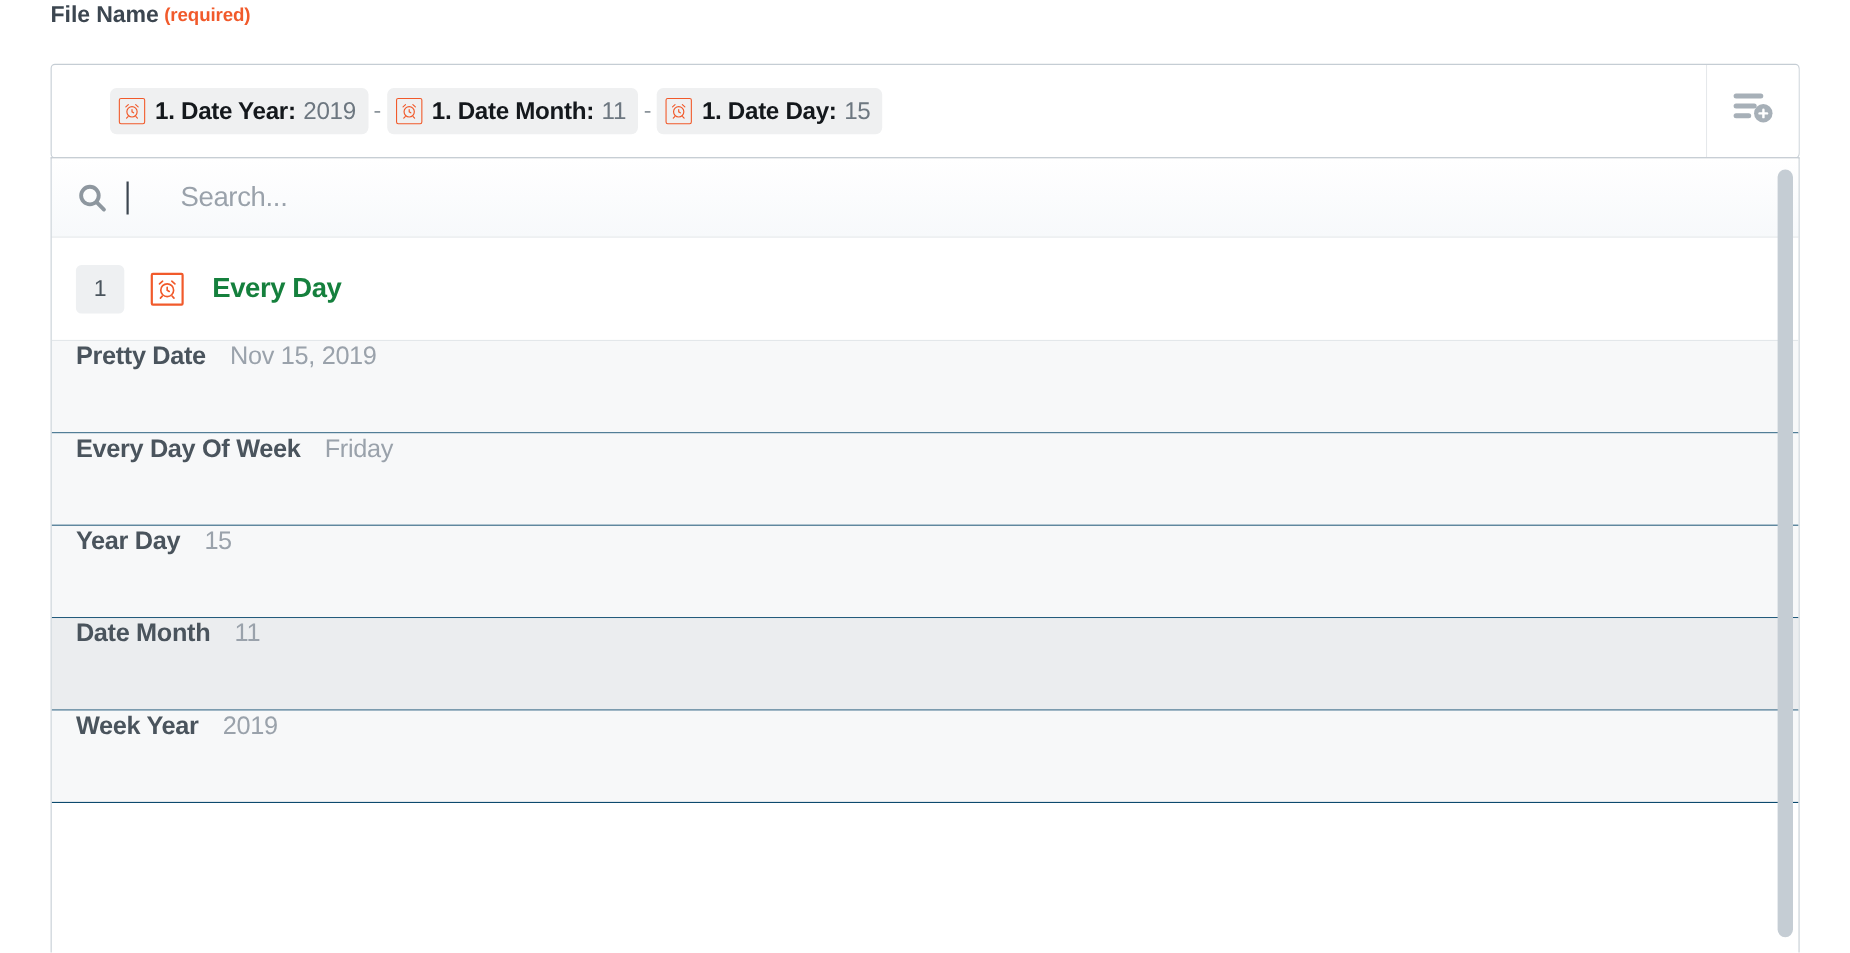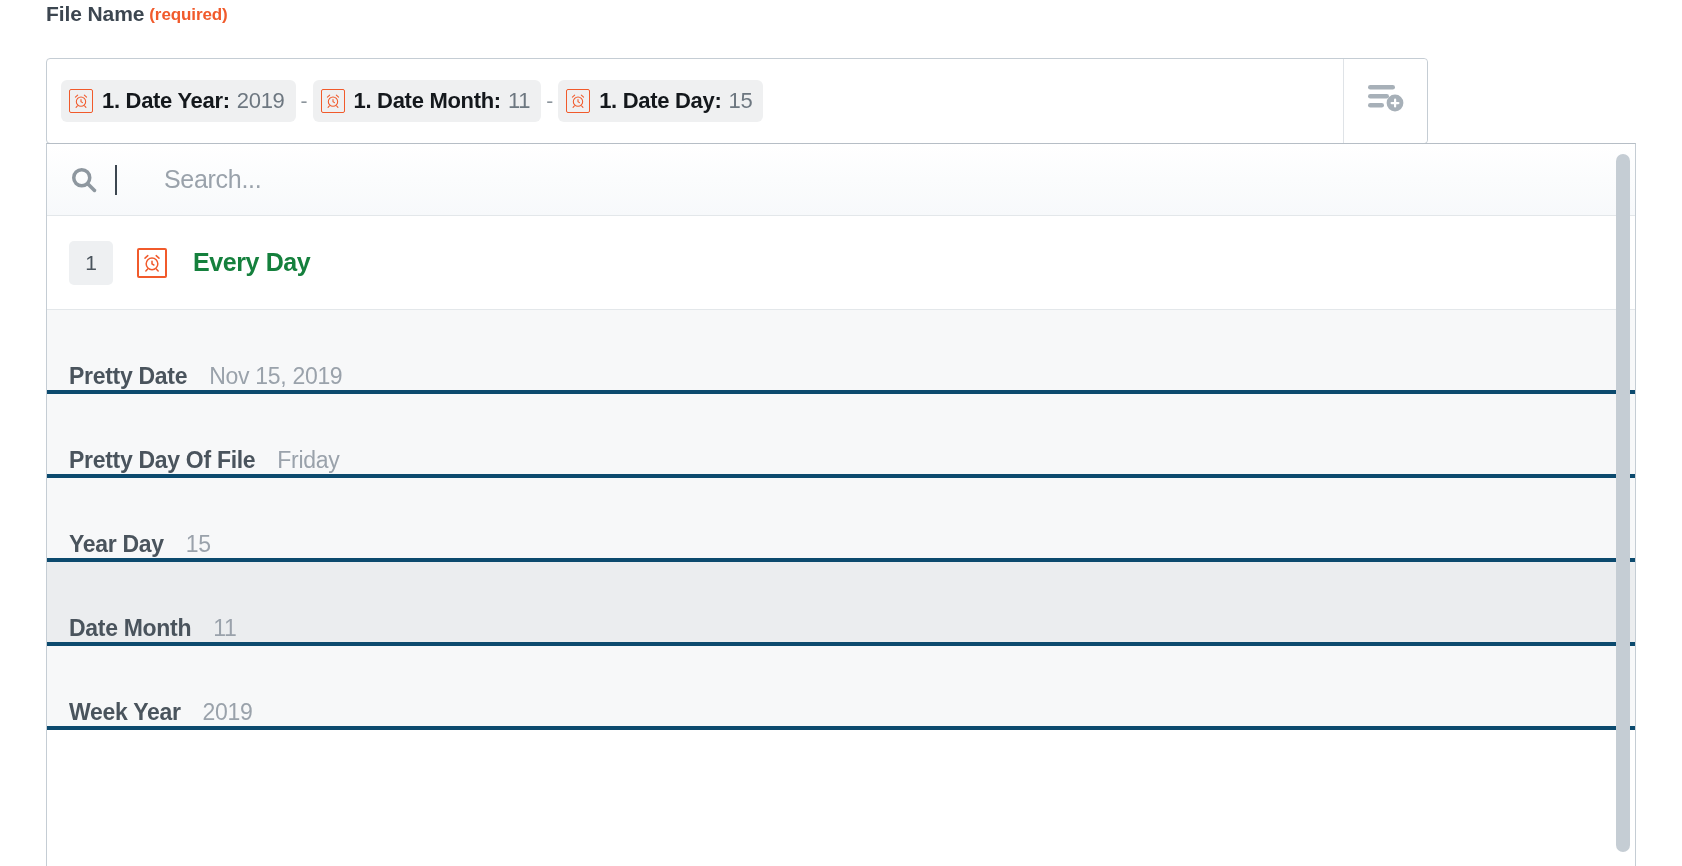--- a/index.html
+++ b/index.html
@@ -28,27 +28,28 @@
     font-size: 17px;
     font-weight: 700;
     margin-left: 5px;
     vertical-align: 1px;
   }
 
   
   .input-shell {
     position: absolute;
     left: 46px; top: 58px;
-    width: 1382px;
+    width: 1590px;
     height: 86px;
     background: #ffffff;
     border: 1px solid #c5cdd4;
     border-radius: 4px;
     display: flex;
     align-items: stretch;
+    padding-left: 39px;
   }
 
   .token-area {
     flex: 1 1 auto;
     display: flex;
     align-items: center;
     padding: 0 14px;
     gap: 0px;
     overflow: hidden;
   }
@@ -170,23 +171,23 @@
     margin-left: 26px;
     font-size: 25px;
     font-weight: 700;
     color: #15803d;
     letter-spacing: -0.4px;
   }
 
   .data-row {
     height: 84px;
     background: #f7f8f9;
-    border-bottom: 4px solid #0c4a6e;
-    display: flex;
-    align-items: flex-end;
+    border-bottom: 1px solid #0c4a6e;
+    display: flex;
+    align-items: flex-start;
     padding: 0 22px;
     cursor: pointer;
   }
   .data-row.hovered { background: #ebedef; }
   .data-key {
     font-size: 23px;
     font-weight: 700;
     color: #4a545d;
     letter-spacing: -0.3px;
     white-space: nowrap;
@@ -320,21 +321,21 @@
         </svg>
       </span>
       <span class="option-label">Every Day</span>
     </div>
 
     <div class="data-row">
       <span class="data-key">Pretty Date</span>
       <span class="data-val">Nov 15, 2019</span>
     </div>
     <div class="data-row">
-      <span class="data-key">Pretty Day Of File</span>
+      <span class="data-key">Every Day Of Week</span>
       <span class="data-val">Friday</span>
     </div>
     <div class="data-row">
       <span class="data-key">Year Day</span>
       <span class="data-val">15</span>
     </div>
     <div class="data-row hovered">
       <span class="data-key">Date Month</span>
       <span class="data-val">11</span>
     </div>

